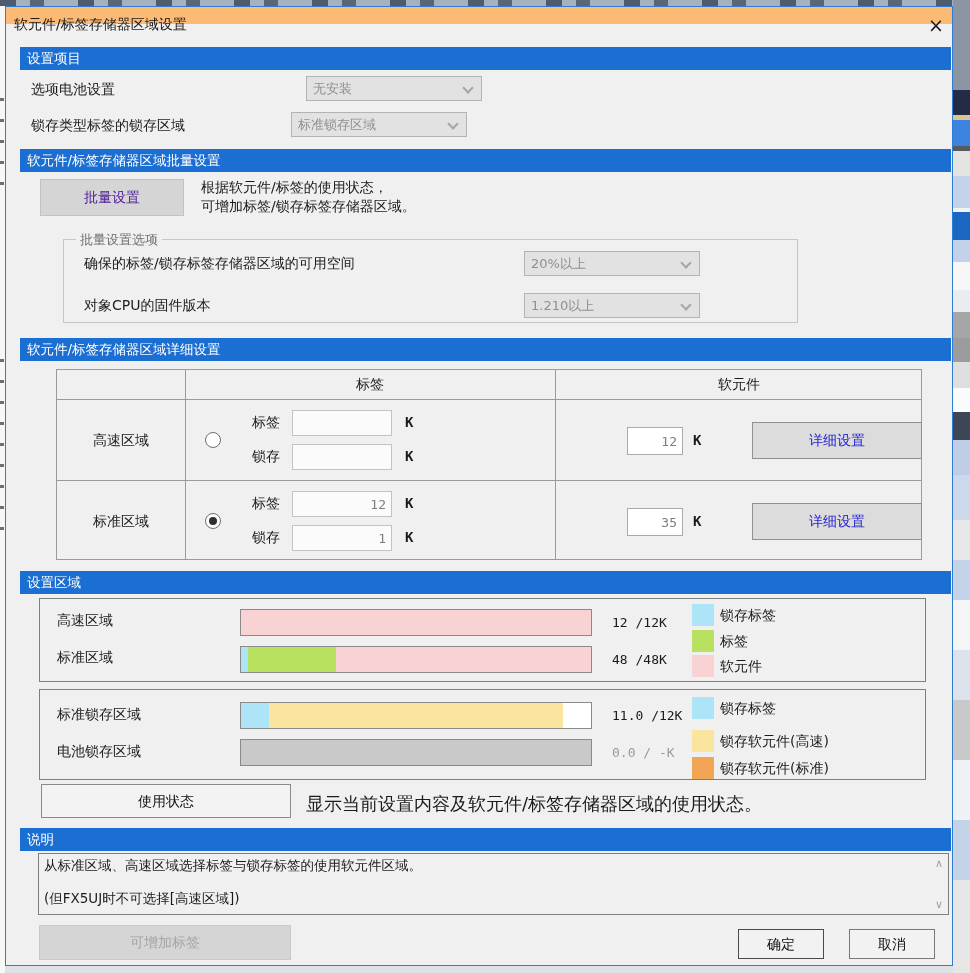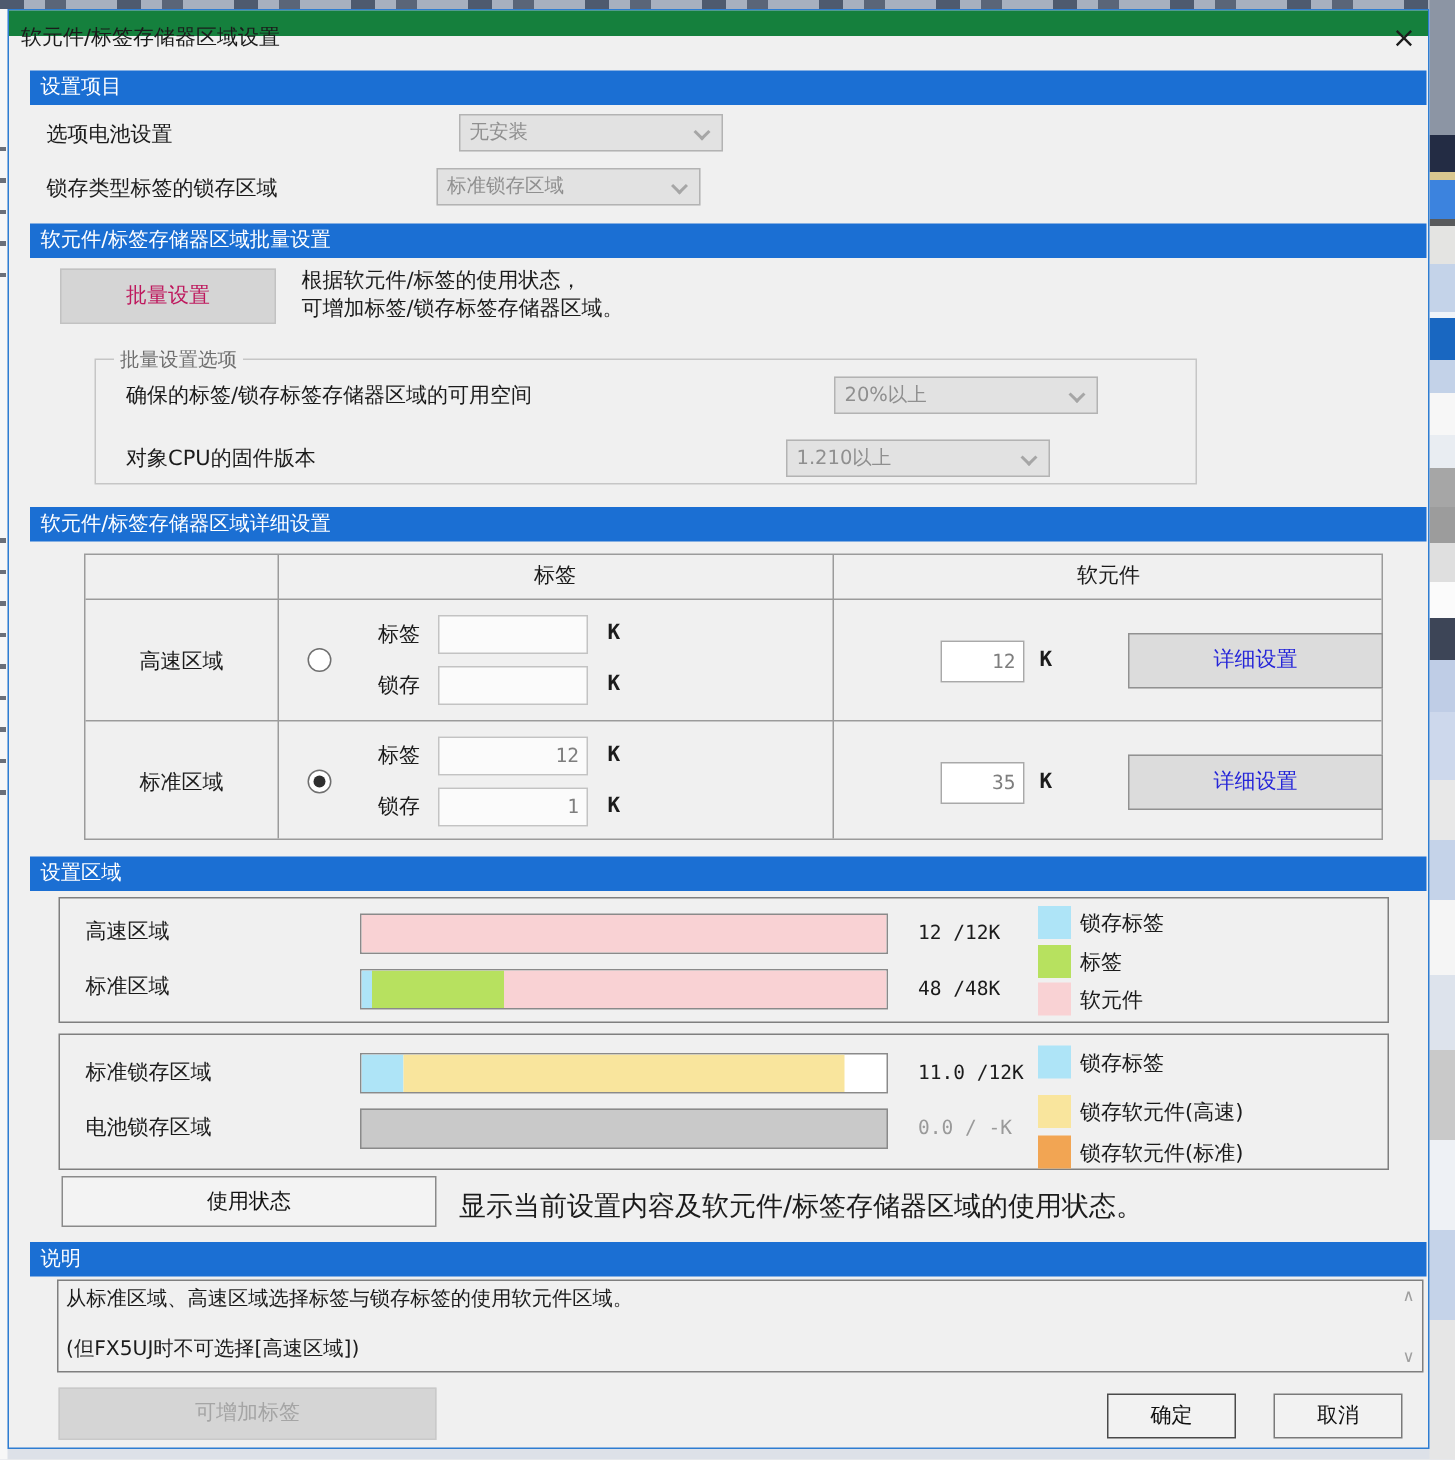--- a/index.html
+++ b/index.html
@@ -16,38 +16,38 @@
     background:linear-gradient(#8c95a4 0 90px,#232c44 90px 115px,#d9c78f 115px 120px,#3c83de 120px 146px,#585a5c 146px 151px,#e4e4e2 151px 176px,#c4d3e9 176px 208px,#f0f4f9 208px 212px,#1967c1 212px 240px,#c3d2e8 240px 262px,#f7f7f7 262px 290px,#e9edf2 290px 312px,#a6a6a6 312px 338px,#9c9c9c 338px 362px,#dfdfdf 362px 388px,#fbfbfb 388px 412px,#3d4557 412px 440px,#bfcde6 440px 475px,#cdd8ec 475px 520px,#e8e8e8 520px 560px,#c5d3e9 560px 600px,#f5f5f5 600px 650px,#dde3ec 650px 700px,#c9c9c9 700px 760px,#eef1f5 760px 820px,#c5d3e9 820px 880px,#e6e6e6 880px 973px);}
   .left-strip{position:absolute;left:0;top:6px;width:5px;height:967px;background:#f7f7f7;}
   .left-strip i{position:absolute;left:0;width:4px;display:block;
     background:repeating-linear-gradient(0deg,transparent 0 6px,#6a6f79 6px 9px,transparent 9px 21px);}
   .left-strip i.m1{top:75px;height:110px;}
   .left-strip i.m2{top:350px;height:180px;}
 
   
   .dialog{position:absolute;left:5px;top:6px;width:948px;height:960px;background:#f0f0f0;
     border:1px solid #2e7dd2;box-sizing:border-box;}
-  .titlebar{position:absolute;left:0;top:0;width:100%;height:17px;background:#15803d;}
+  .titlebar{position:absolute;left:0;top:0;width:100%;height:17px;background:#fdba74;}
   .title-text{position:absolute;left:8px;top:9px;font-size:14px;color:#1b1b1b;white-space:nowrap;}
   .close-btn{position:absolute;left:916px;top:4px;width:28px;height:28px;text-align:center;line-height:28px;
     font-size:19px;color:#1b1b1b;cursor:default;}
 
   .sec-header{position:absolute;left:14px;width:931px;height:23px;background:#1b6fd3;color:#ffffff;
     font-size:13.5px;line-height:23px;padding-left:7px;box-sizing:border-box;white-space:nowrap;}
   #hdr1{top:40px}#hdr2{top:142px}#hdr3{top:331px}#hdr4{top:564px}#hdr5{top:821px}
 
   .lbl{position:absolute;font-size:14px;color:#1b1b1b;white-space:nowrap;}
   .dd{position:absolute;width:176px;height:25px;background:#e2e2e2;border:1px solid #b3b3b3;box-sizing:border-box;
     color:#8f8f8f;font-size:13px;line-height:23px;padding-left:6px;white-space:nowrap;}
   .chev{position:absolute;right:8px;top:7px;width:10px;height:10px;}
   .chev::before{content:"";position:absolute;left:1px;top:0;width:6px;height:6px;
     border-right:2px solid #a6a6a6;border-bottom:2px solid #a6a6a6;transform:rotate(45deg);}
 
   .btn{position:absolute;font-size:14px;text-align:center;box-sizing:border-box;white-space:nowrap;}
-  .btn-batch{left:34px;top:172px;width:144px;height:37px;line-height:35px;background:#d5d5d5;border:1px solid #c2c2c2;color:#be185d;}
+  .btn-batch{left:34px;top:172px;width:144px;height:37px;line-height:35px;background:#d5d5d5;border:1px solid #c2c2c2;color:#4c1d95;}
   .desc{position:absolute;font-size:14px;line-height:19px;color:#1b1b1b;white-space:nowrap;}
   .gbox{position:absolute;left:57px;top:232px;width:735px;height:84px;border:1px solid #c6c6c6;box-sizing:border-box;}
   .gbox-title{position:absolute;top:-9px;left:12px;background:#f0f0f0;padding:0 4px;color:#6f6f6f;font-size:13px;white-space:nowrap;}
 
   
   .tbl{position:absolute;left:50px;top:362px;width:866px;height:191px;border:1px solid #9b9b9b;box-sizing:border-box;background:#f0f0f0;}
   .tbl .vl{position:absolute;top:0;width:1px;height:100%;background:#9b9b9b;}
   .tbl .hl{position:absolute;left:0;width:100%;height:1px;background:#9b9b9b;}
   .tbl .hcell{position:absolute;top:0;height:29px;line-height:29px;text-align:center;font-size:14px;}
   .rowname{position:absolute;width:126px;text-align:center;font-size:14px;}
@@ -115,21 +115,21 @@
     <span class="chev"></span>
   </div>
 
   <div class="sec-header" id="hdr2">软元件/标签存储器区域批量设置</div>
   <div class="btn btn-batch">批量设置</div>
   <div class="desc" style="left:195px;top:171px;">根据软元件/标签的使用状态，</div>
   <div class="desc" style="left:195px;top:190px;">可增加标签/锁存标签存储器区域。</div>
   <div class="gbox">
     <span class="gbox-title">批量设置选项</span>
     <span class="lbl" style="left:20px;top:15px;">确保的标签/锁存标签存储器区域的可用空间</span>
-    <div class="dd" style="left:460px;top:11px;margin-left:32px;">
+    <div class="dd" style="left:460px;top:11px;">
       <span>20%以上</span>
       <span class="chev"></span>
     </div>
     <span class="lbl" style="left:20px;top:57px;">对象CPU的固件版本</span>
     <div class="dd" style="left:460px;top:53px;">
       <span>1.210以上</span>
       <span class="chev"></span>
     </div>
   </div>
 

